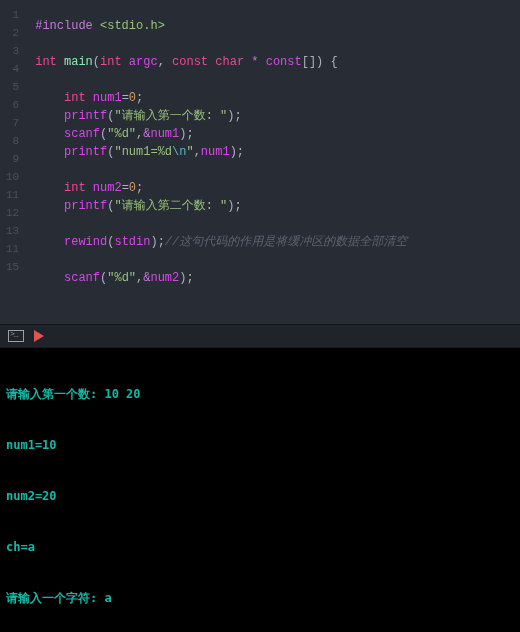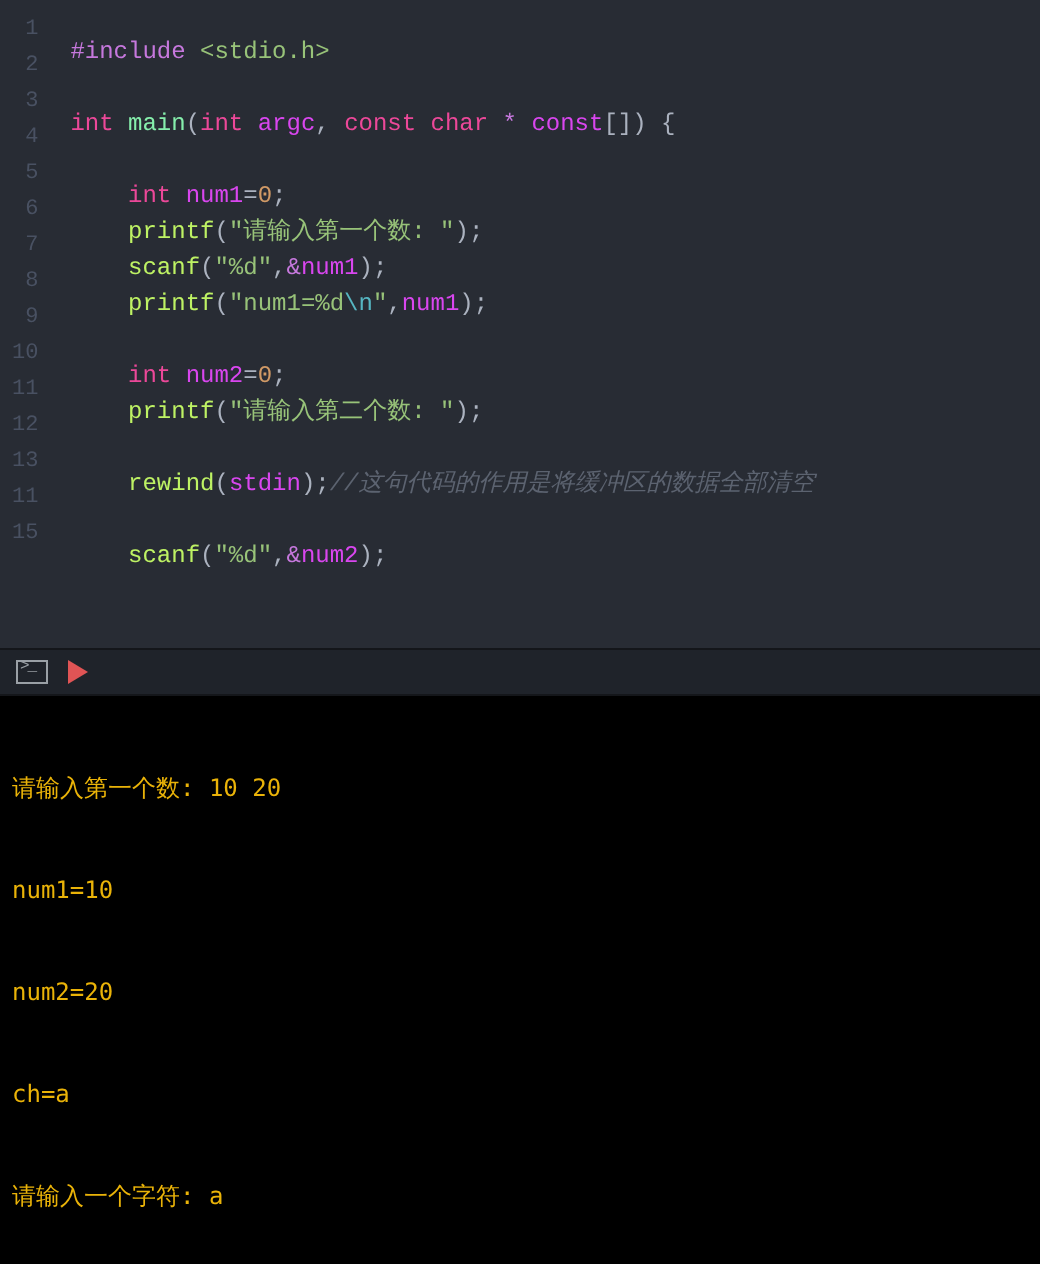--- a/index.html
+++ b/index.html
@@ -38,21 +38,21 @@
     color: #abb2bf;
     overflow: hidden;
   }
   .code .line {
     height: 18px;
     line-height: 18px;
     white-space: pre;
   }
   .kw   { color: #ec4899; } 
   .fn   { color: #86efac; } 
-  .call { color: #bef264; } 
+  .call { color: #d946ef; } 
   .str  { color: #98c379; } 
   .esc  { color: #56b6c2; } 
   .num  { color: #d19a66; } 
   .pre  { color: #c678dd; } 
   .hdr  { color: #98c379; } 
   .id   { color: #d946ef; } 
   .op   { color: #c678dd; } 
   .cmt  { color: #5c6370; font-style: italic; }
   .p    { color: #abb2bf; }
 
@@ -84,26 +84,26 @@
     width: 0; height: 0;
     border-top: 6px solid transparent;
     border-bottom: 6px solid transparent;
     border-left: 10px solid #e05455;
     cursor: pointer;
   }
 
   .terminal {
     flex: 0 0 auto;
     background: #000;
-    color: #eab308;
+    color: #14b8a6;
     font-size: 12px;
     padding: 4px 6px 8px 6px;
     line-height: 17px;
     white-space: pre;
-    font-weight: normal;
+    font-weight: bold;
     font-family: Menlo, Consolas, monospace;
   }
   .terminal .tline { height: 17px; }
 </style>
 </head>
 <body>
 
 <div class="editor">
   <div class="gutter">
     <div class="ln">1</div>

